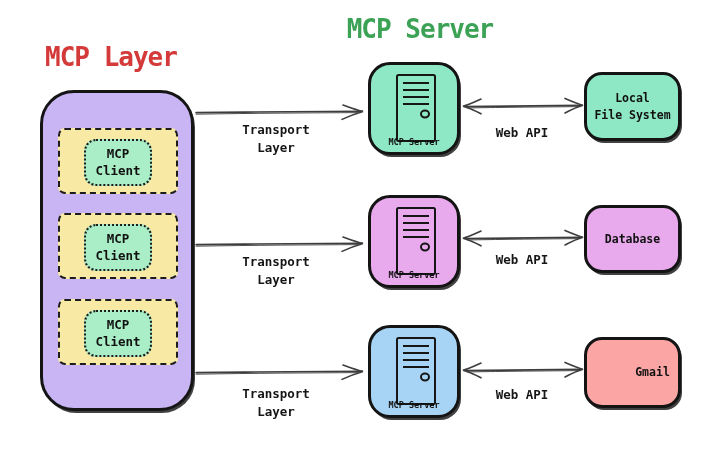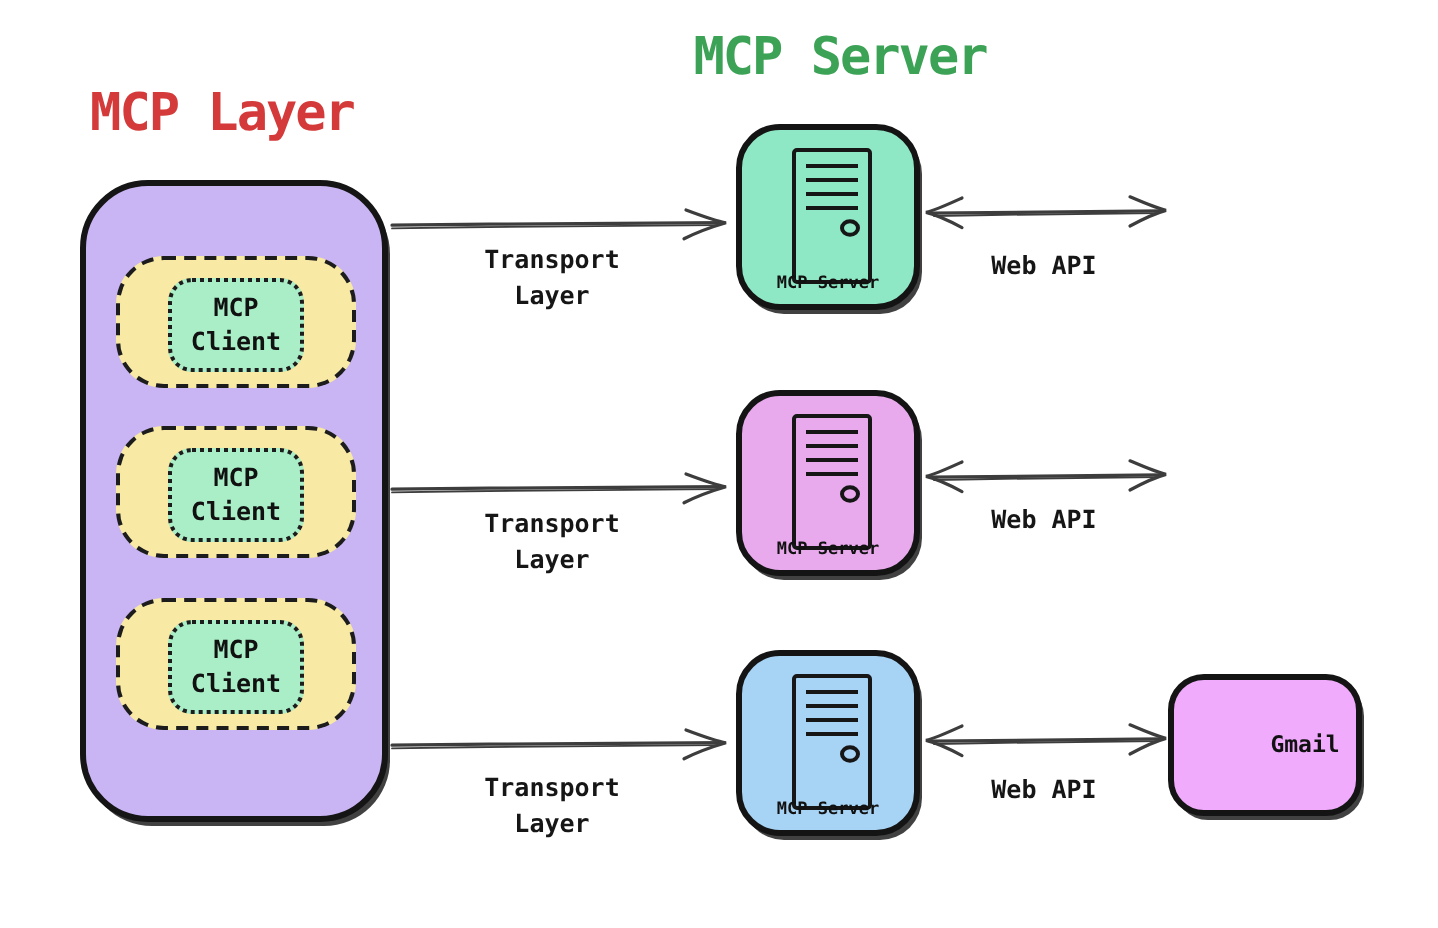--- a/index.html
+++ b/index.html
@@ -9,21 +9,21 @@
 
   .title { position:absolute; font-weight:bold; text-align:center; letter-spacing:-1px; }
   #host-title   { left:28px;  top:42px; width:166px; font-size:26px; }
   #server-title { left:330px; top:14px; width:180px; font-size:26px; }
 
   
   #host-box { position:absolute; left:40px; top:90px; width:154px; height:321px;
               background:#c9b4f4; border:3px solid #151515; border-radius:34px;
               box-shadow:2px 3px 0 -1px rgba(32,32,32,.85); }
   .client-outer { position:absolute; left:15px; width:120px; height:66px;
-                  border:2.5px dashed #1c1c1c; border-radius:24px; }
+                  border:2.5px dashed #1c1c1c; border-radius:7px; }
   .client-outer.c0 { top:35px; }
   .client-outer.c1 { top:120px; }
   .client-outer.c2 { top:206px; }
   .client-inner { position:absolute; left:24px; top:9px; width:68px; height:47px;
                   border:2px dotted #1c1c1c; border-radius:12px;
                   display:flex; align-items:center; justify-content:center;
                   font-size:12.5px; font-weight:bold; color:#111;
                   text-align:center; line-height:1.35; white-space:pre-line; }
 
   
@@ -122,21 +122,24 @@
       <rect x="2" y="2" width="38" height="66" rx="1.5" fill="none" stroke="#161616" stroke-width="2"></rect>
       <line x1="8" y1="10" x2="34" y2="10" stroke="#161616" stroke-width="2"></line>
       <line x1="8" y1="17" x2="34" y2="17" stroke="#161616" stroke-width="2"></line>
       <line x1="8" y1="24" x2="34" y2="24" stroke="#161616" stroke-width="2"></line>
       <line x1="8" y1="31" x2="34" y2="31" stroke="#161616" stroke-width="2"></line>
       <ellipse cx="30" cy="41" rx="4" ry="3.4" fill="none" stroke="#161616" stroke-width="2"></ellipse>
     </svg>
     <div class="mini-label">MCP Server</div>
   </div>
 
-  <div class="target-box r2" style="background-color: #f0abfc; padding-left: 40px;">Gmail</div>
+  <div class="target-box r0" style="background-color: rgb(142, 231, 197);">Local
+File System</div>
+  <div class="target-box r1" style="background-color: rgb(233, 170, 237);">Database</div>
+  <div class="target-box r2" style="background-color: #fca5a5; padding-left: 40px;">Gmail</div>
 
   <svg class="arrow t-arrow r0" viewBox="0 0 172 18">
     <path d="M2 9.6 C 58 8.9, 118 8.7, 168 8.3" stroke-width="1.6"></path>
     <path d="M2 11.2 C 58 10.2, 118 9.9, 164 9.6" stroke-width="0.9"></path>
     <path d="M149 2 C 157 5, 164 7.6, 169 8.4 C 162 10.4, 154 13.4, 148 16.4" stroke-width="1.6"></path>
   </svg>
   <svg class="arrow t-arrow r1" viewBox="0 0 172 18">
     <path d="M2 9.6 C 58 8.9, 118 8.7, 168 8.3" stroke-width="1.6"></path>
     <path d="M2 11.2 C 58 10.2, 118 9.9, 164 9.6" stroke-width="0.9"></path>
     <path d="M149 2 C 157 5, 164 7.6, 169 8.4 C 162 10.4, 154 13.4, 148 16.4" stroke-width="1.6"></path>

